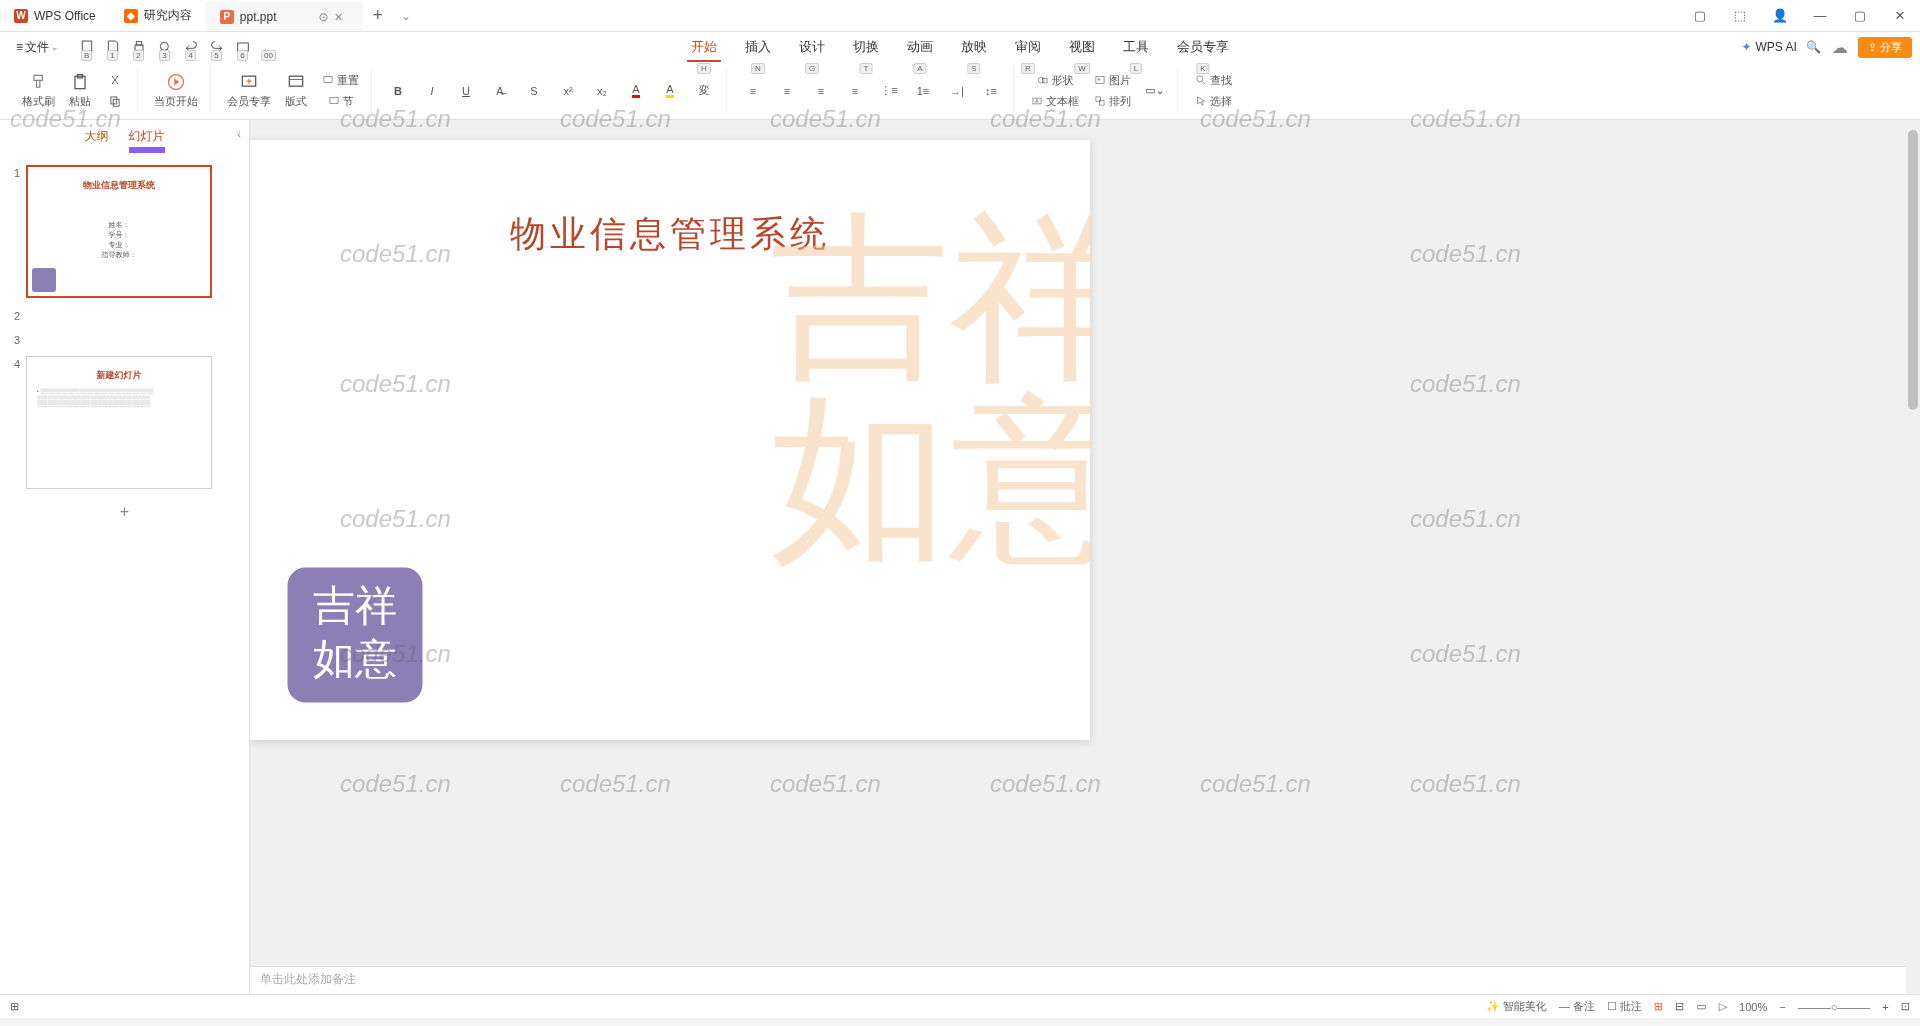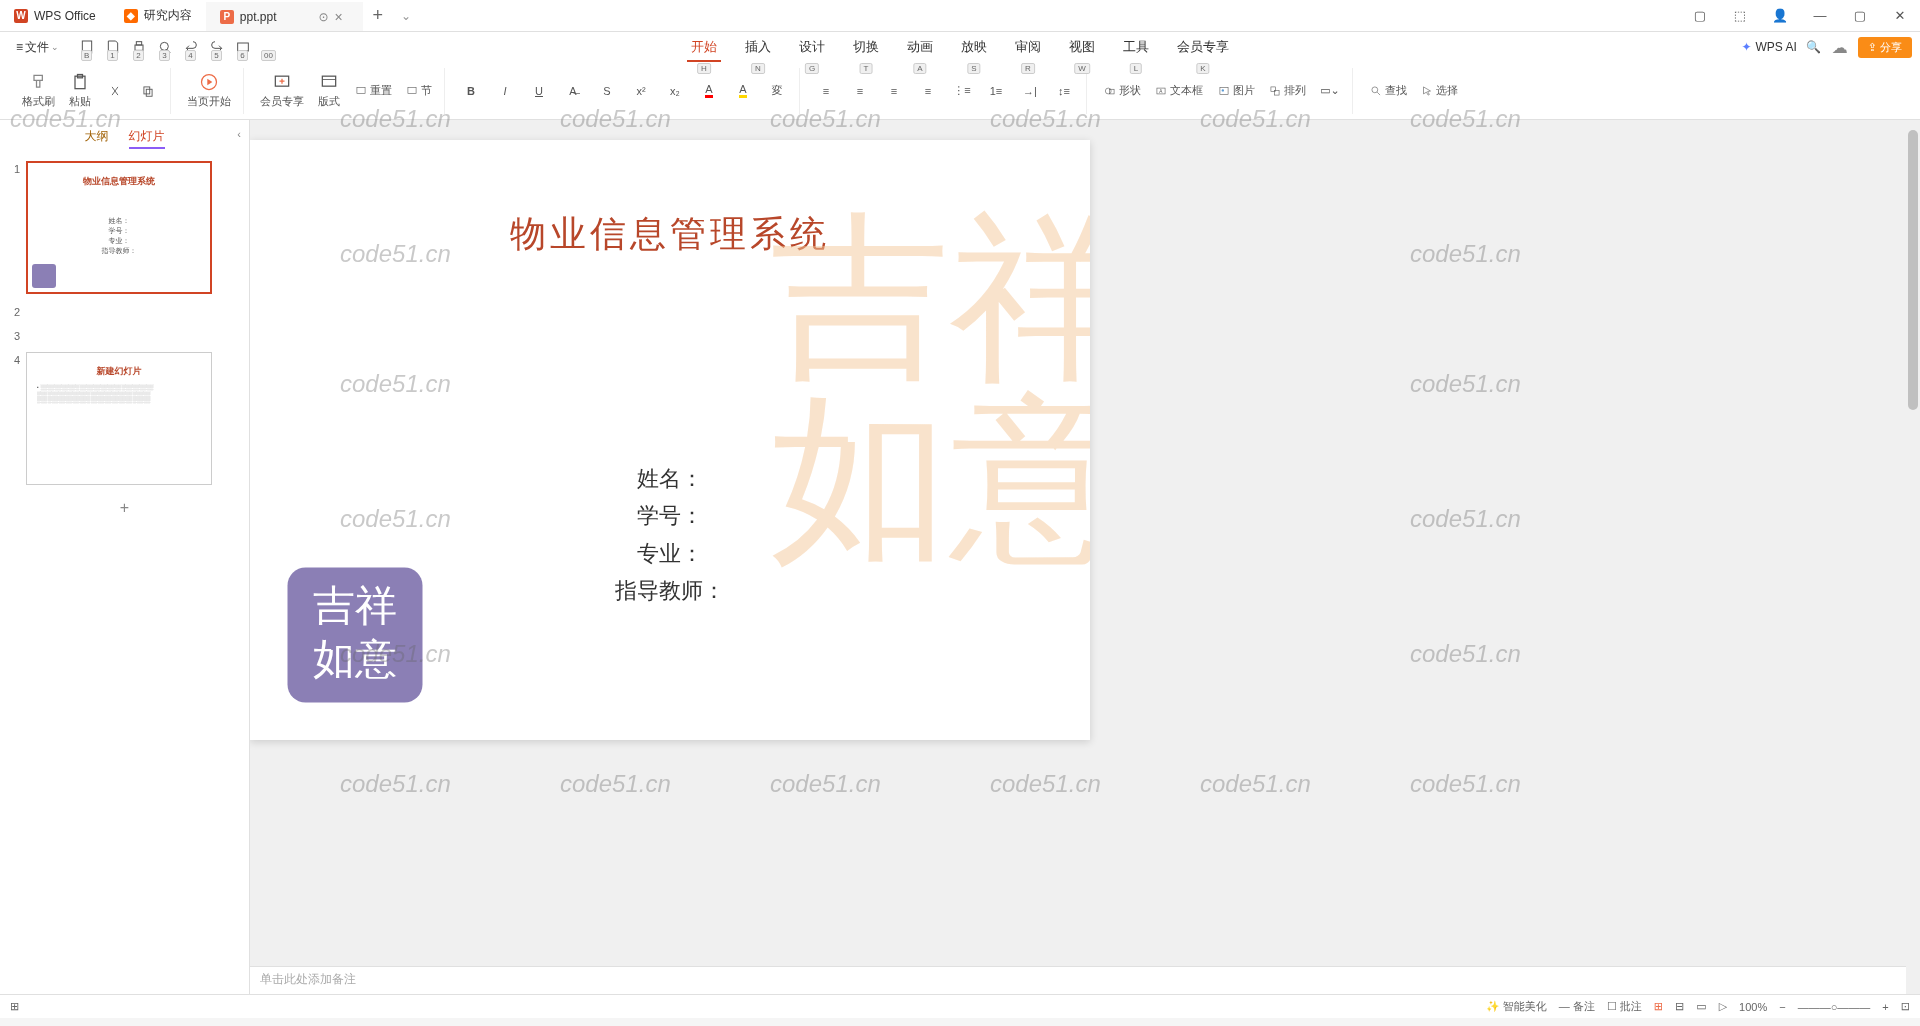--- a/index.html
+++ b/index.html
@@ -26,26 +26,26 @@
 .ribbon-right{margin-left:auto;display:flex;align-items:center;gap:10px;}
 .ai-btn{display:flex;align-items:center;gap:4px;font-size:12px;color:#333;}
 .share-btn{background:#fa8c16;color:#fff;font-size:11px;padding:3px 10px;border-radius:3px;display:flex;align-items:center;gap:3px;}
 .ribbon{height:58px;background:#fff;border-bottom:1px solid #e0e0e0;display:flex;align-items:center;padding:0 10px;gap:4px;}
 .rb-group{display:flex;align-items:center;gap:2px;padding:0 6px;border-right:1px solid #eee;height:46px;}
 .rb-btn{display:flex;flex-direction:column;align-items:center;justify-content:center;padding:2px 6px;font-size:11px;color:#555;gap:2px;min-width:32px;}
 .rb-btn.big{height:44px;}
 .rb-btn svg{width:20px;height:20px;}
 .rb-btn.small{flex-direction:row;height:20px;}
 .rb-btn.small svg{width:14px;height:14px;}
-.rb-stack{display:flex;flex-direction:row;gap:1px;}
+.rb-stack{display:flex;flex-direction:column;gap:1px;}
 .workspace{display:flex;height:calc(100% - 152px);}
 .side-panel{width:250px;background:#fff;border-right:1px solid #e0e0e0;display:flex;flex-direction:column;}
 .side-tabs{display:flex;justify-content:center;gap:20px;padding:6px 0;font-size:12px;position:relative;}
 .side-tab{color:#a16207;padding:2px 0;}
-.side-tab.active{color:#d14424;border-bottom:2px solid #8b5cf6;}
+.side-tab.active{color:#d14424;border-bottom:6px solid #8b5cf6;}
 .side-collapse{position:absolute;right:8px;top:8px;color:#888;font-size:11px;}
 .thumbs{flex:1;overflow-y:auto;padding:6px;}
 .thumb-row{display:flex;gap:6px;margin-bottom:10px;}
 .thumb-num{width:14px;text-align:right;font-size:11px;color:#666;padding-top:2px;}
 .thumb{width:186px;height:133px;background:#fff;border:1px solid #ccc;position:relative;overflow:hidden;font-size:6px;}
 .thumb.active{border:2px solid #d14424;}
 .thumb-title{text-align:center;color:#b8472a;font-size:9px;padding-top:12px;font-weight:bold;}
 .thumb-body{padding:6px 10px;font-size:5px;color:#666;line-height:1.3;}
 .thumb-seal{position:absolute;bottom:4px;left:4px;width:24px;height:24px;background:#8b7fb5;border-radius:3px;}
 .canvas-area{flex:1;background:#f0f0f0;display:flex;flex-direction:column;position:relative;}
@@ -372,26 +372,20 @@
   <div class="canvas-area">
     <div class="canvas-scroll">
       <div class="slide">
         <div class="slide-bg-char">
           <svg viewBox="0 0 400 500" width="400" height="500">
               <text x="40" y="180" font-size="180" fill="#f4c89a" font-family="serif">吉祥</text>
               <text x="40" y="360" font-size="180" fill="#f4c89a" font-family="serif">如意</text>
             </svg>
         </div>
         <div class="slide-title">物业信息管理系统</div>
-        <div class="slide-fields">
-          <div>姓名：</div>
-          <div>学号：</div>
-          <div>专业：</div>
-          <div>指导教师：</div>
-        </div>
         <div class="slide-seal">
           <svg class="seal-svg" viewBox="0 0 100 100">
               <rect x="5" y="5" width="90" height="90" rx="12" fill="#8b7fb5"></rect>
               <text x="50" y="40" text-anchor="middle" font-size="28" fill="#fff" font-family="serif">吉祥</text>
               <text x="50" y="75" text-anchor="middle" font-size="28" fill="#fff" font-family="serif">如意</text>
             </svg>
         </div>
       </div>
     </div>
     <div class="vscroll">

